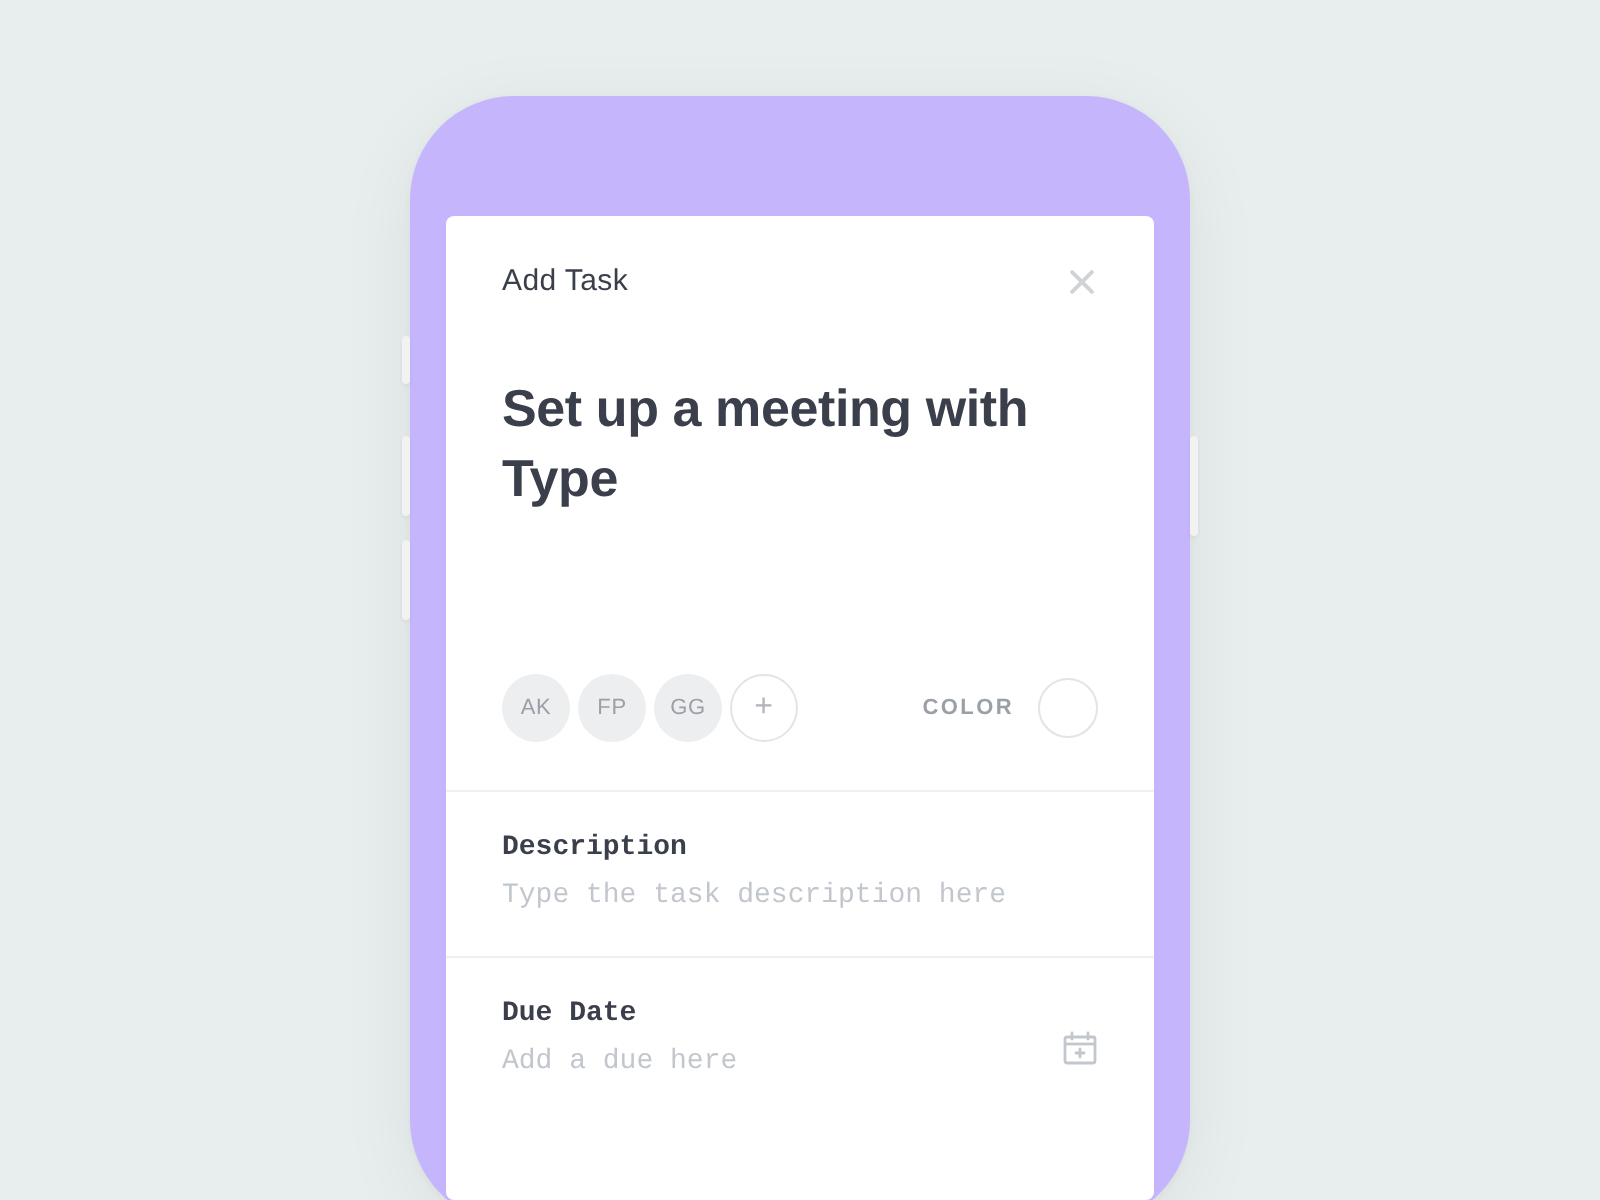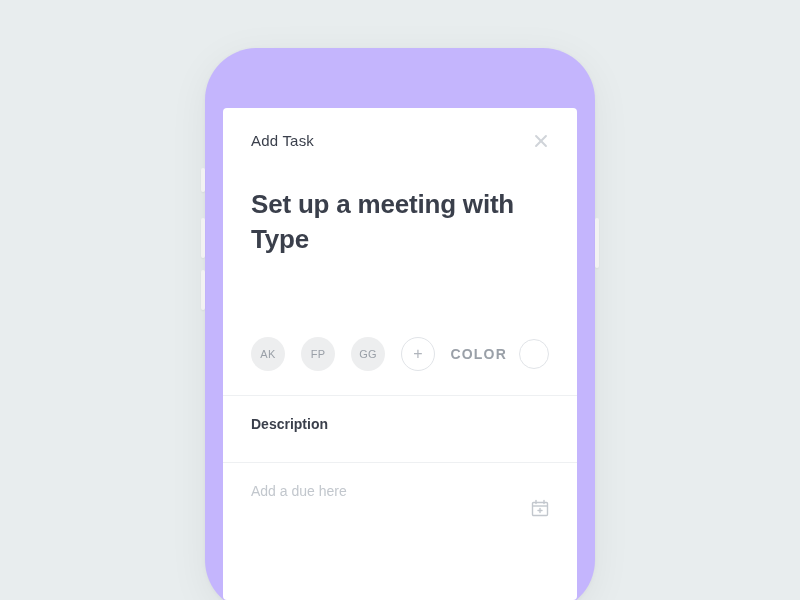--- a/index.html
+++ b/index.html
@@ -78,21 +78,21 @@
       letter-spacing: -0.2px;
     }
     .assign-row {
       display: flex;
       justify-content: space-between;
       align-items: center;
       padding: 80px 28px 24px 28px;
     }
     .avatars {
       display: flex;
-      gap: 16px;
+      gap: 4px;
       align-items: flex-end;
     }
     .avatar {
       width: 34px;
       height: 34px;
       border-radius: 50%;
       background: #edeeef;
       display: flex;
       align-items: center;
       justify-content: center;
@@ -108,41 +108,42 @@
       color: #b0b5bc;
       font-size: 16px;
       font-weight: 300;
     }
     .color-group {
       display: flex;
       align-items: center;
       gap: 12px;
     }
     .color-label {
-      font-size: 14px;
+      font-size: 11px;
       font-weight: 600;
       letter-spacing: 1.2px;
       color: #9aa0a8;
     }
     .color-swatch {
       width: 30px;
       height: 30px;
       border-radius: 50%;
       border: 1px solid #e1e4e8;
       background: #fff;
       cursor: pointer;
     }
     .divider {
       height: 1px;
       background: #eef0f2;
       margin: 0;
     }
     .section {
       padding: 20px 28px 22px 28px;
       position: relative;
+      font-family: Liberation Mono, monospace;
     }
     .section-label {
       font-size: 14px;
       font-weight: 600;
       color: #3a3f4b;
       margin-bottom: 8px;
     }
     .section-placeholder {
       font-size: 14px;
       color: #c2c7cd;
@@ -185,25 +186,27 @@
       <div class="color-group">
         <div class="color-label">COLOR</div>
         <div class="color-swatch"></div>
       </div>
     </div>
 
     <div class="divider"></div>
 
     <div class="section">
       <div class="section-label">Description</div>
+      <div class="section-placeholder">Type the task description here</div>
     </div>
 
     <div class="divider"></div>
 
     <div class="section">
+      <div class="section-label">Due Date</div>
       <div class="section-placeholder">Add a due here</div>
       <div class="calendar-icon">
         <svg width="18" height="18" viewBox="0 0 18 18" fill="none">
           <rect x="1.5" y="3.5" width="15" height="13" rx="1" stroke="#c2c7cd" stroke-width="1.4"></rect>
           <line x1="1.5" y1="7" x2="16.5" y2="7" stroke="#c2c7cd" stroke-width="1.4"></line>
           <line x1="5" y1="1.5" x2="5" y2="4.5" stroke="#c2c7cd" stroke-width="1.4" stroke-linecap="round"></line>
           <line x1="13" y1="1.5" x2="13" y2="4.5" stroke="#c2c7cd" stroke-width="1.4" stroke-linecap="round"></line>
           <line x1="7" y1="11.5" x2="11" y2="11.5" stroke="#c2c7cd" stroke-width="1.4" stroke-linecap="round"></line>
           <line x1="9" y1="9.5" x2="9" y2="13.5" stroke="#c2c7cd" stroke-width="1.4" stroke-linecap="round"></line>
         </svg>

